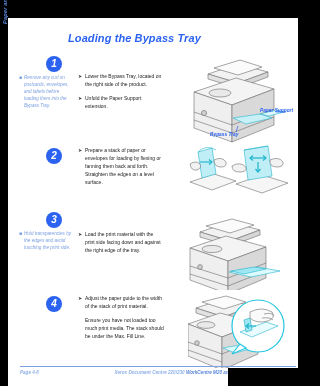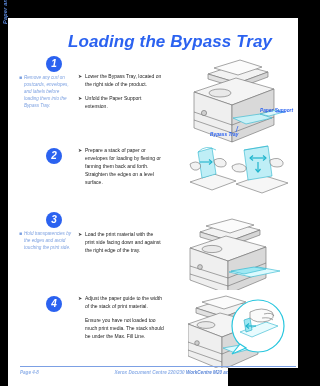--- a/index.html
+++ b/index.html
@@ -10,21 +10,21 @@
   
   .sheet{position:absolute;left:8px;top:18px;width:292px;height:368px;background:#fff;}
 
   
   .vtab{position:absolute;left:-6px;top:6px;width:96px;height:12px;
         transform:rotate(-90deg);transform-origin:0 0;
         color:#5a86d8;font-size:5.6px;font-weight:bold;font-style:italic;
         letter-spacing:.2px;white-space:nowrap;}
 
   .title{position:absolute;left:60px;top:14px;color:#2b62f0;
-         font-size:17px;font-weight:bold;font-style:italic;letter-spacing:.1px;}
+         font-size:11px;font-weight:bold;font-style:italic;letter-spacing:.1px;}
 
   
   .step{position:absolute;left:0;width:292px;}
   .badge{position:absolute;width:16px;height:16px;border-radius:50%;
          background:#2b62f0;color:#fff;font-size:10px;font-weight:bold;font-style:italic;
          text-align:center;line-height:16px;}
   .note{position:absolute;width:48px;color:#7a9fe0;font-size:4.6px;
         font-style:italic;line-height:1.55;}
   .note .bullet{position:absolute;left:-5px;top:0px;font-style:normal;font-size:5px;}
   .instr{position:absolute;width:86px;color:#222;font-size:5px;line-height:1.62;}

